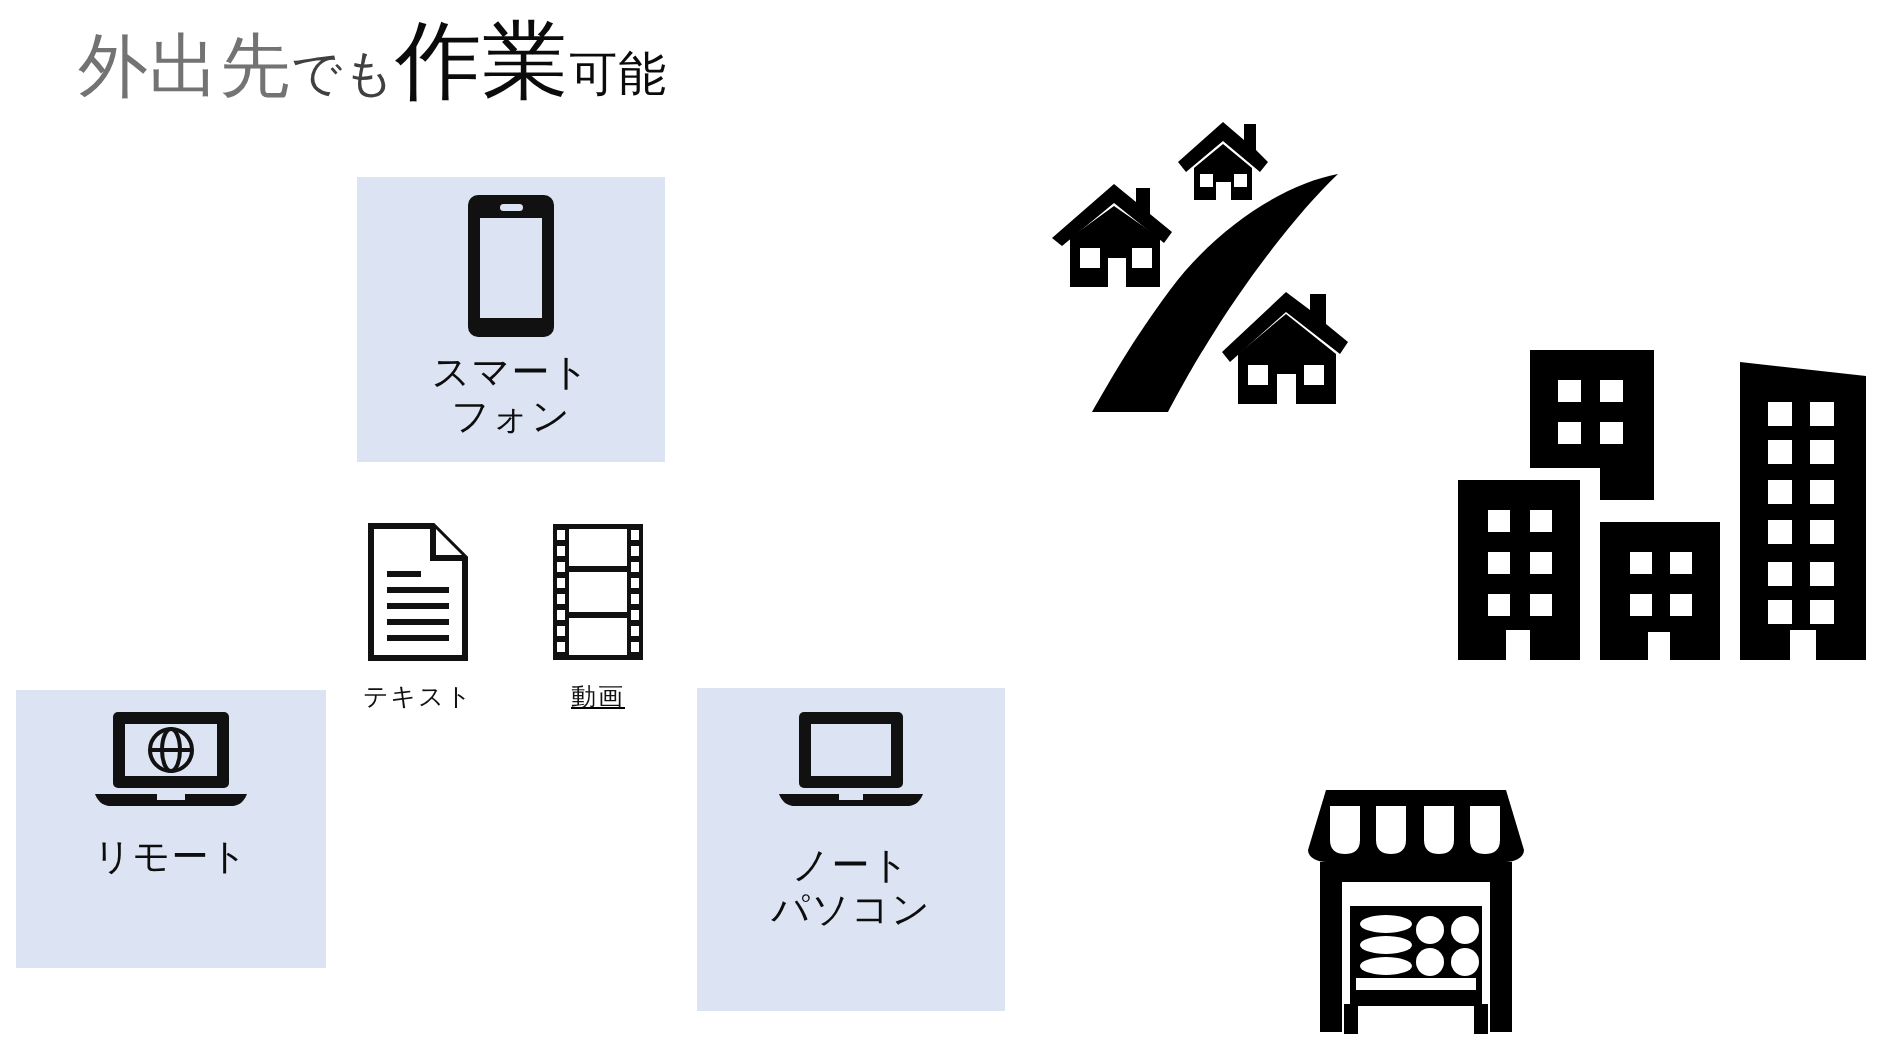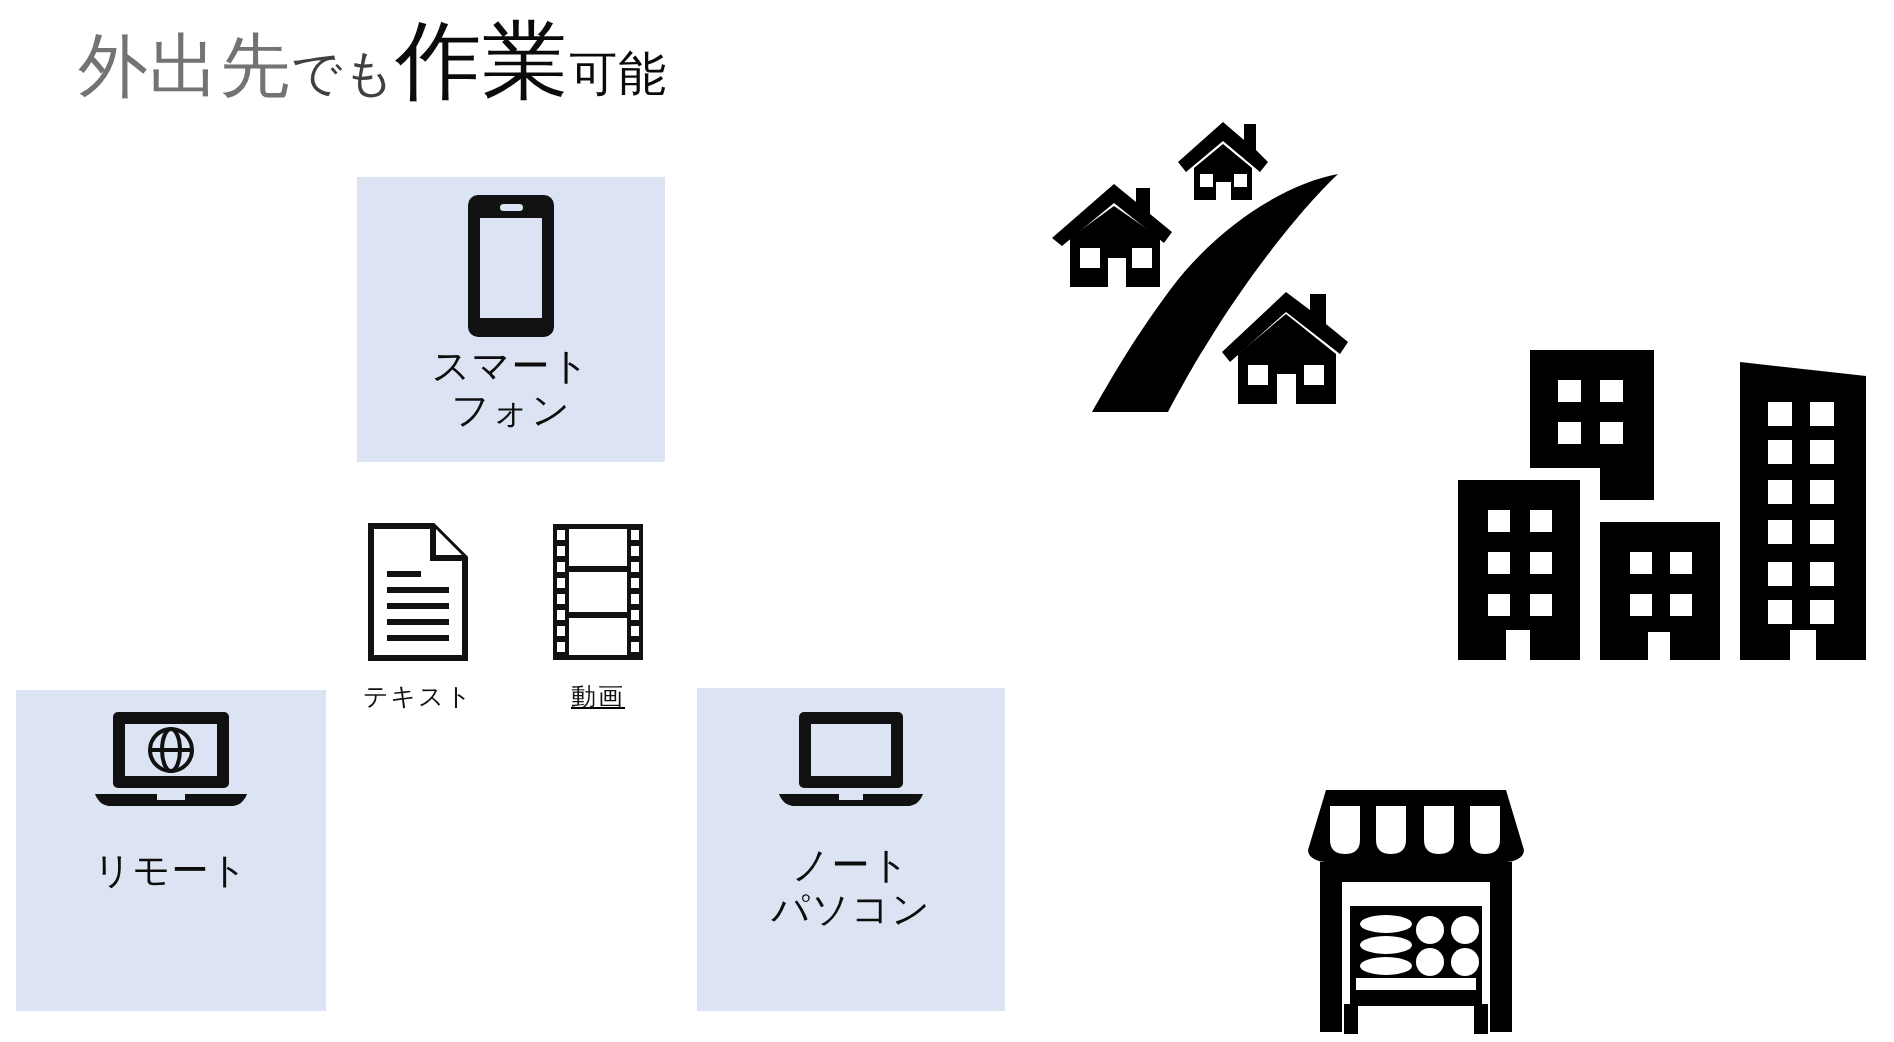--- a/index.html
+++ b/index.html
@@ -71,29 +71,28 @@
     white-space: pre-line;
   }
 
   #card-smartphone {
     left: 357px;
     top: 177px;
     width: 308px;
     height: 285px;
     padding-top: 14px;
   }
-  #card-smartphone .card-label { }
+  #card-smartphone .card-label { margin-top: 6px; }
 
   #card-remote-desktop {
     left: 16px;
     top: 690px;
     width: 310px;
-    height: 321px;
+    height: 278px;
     padding-top: 20px;
-    gap: 14px;
   }
   #card-remote-desktop .card-label { margin-top: 22px; font-size: 37px; }
 
   #card-laptop {
     left: 697px;
     top: 688px;
     width: 308px;
     height: 323px;
     padding-top: 22px;
   }

